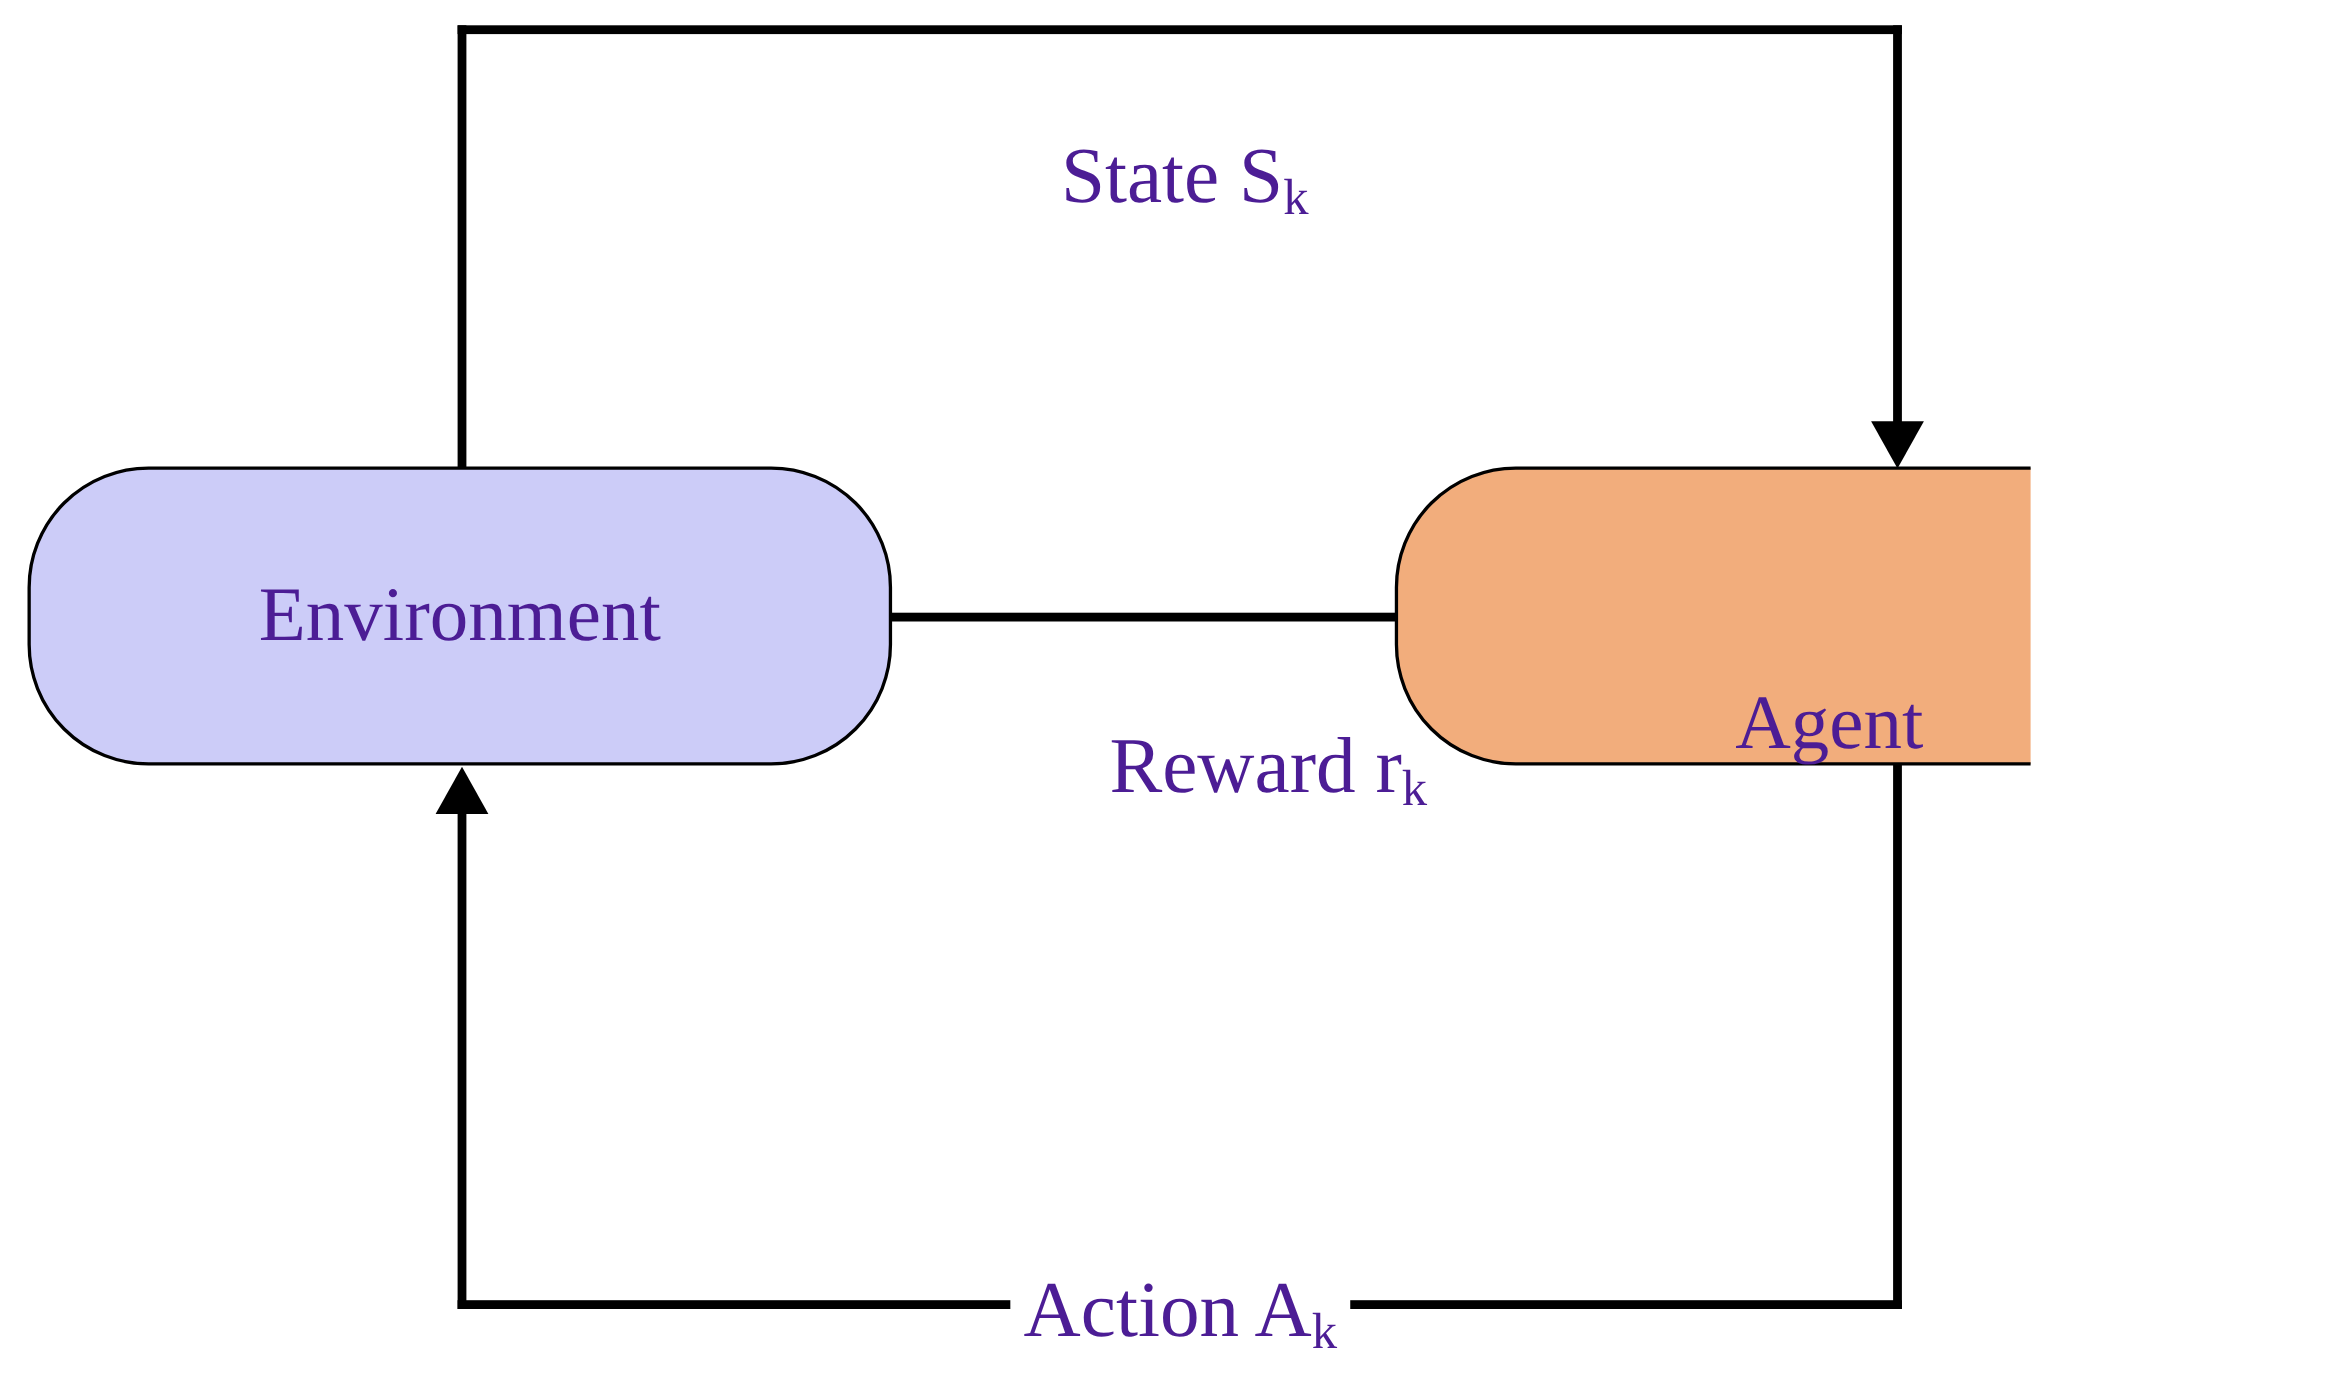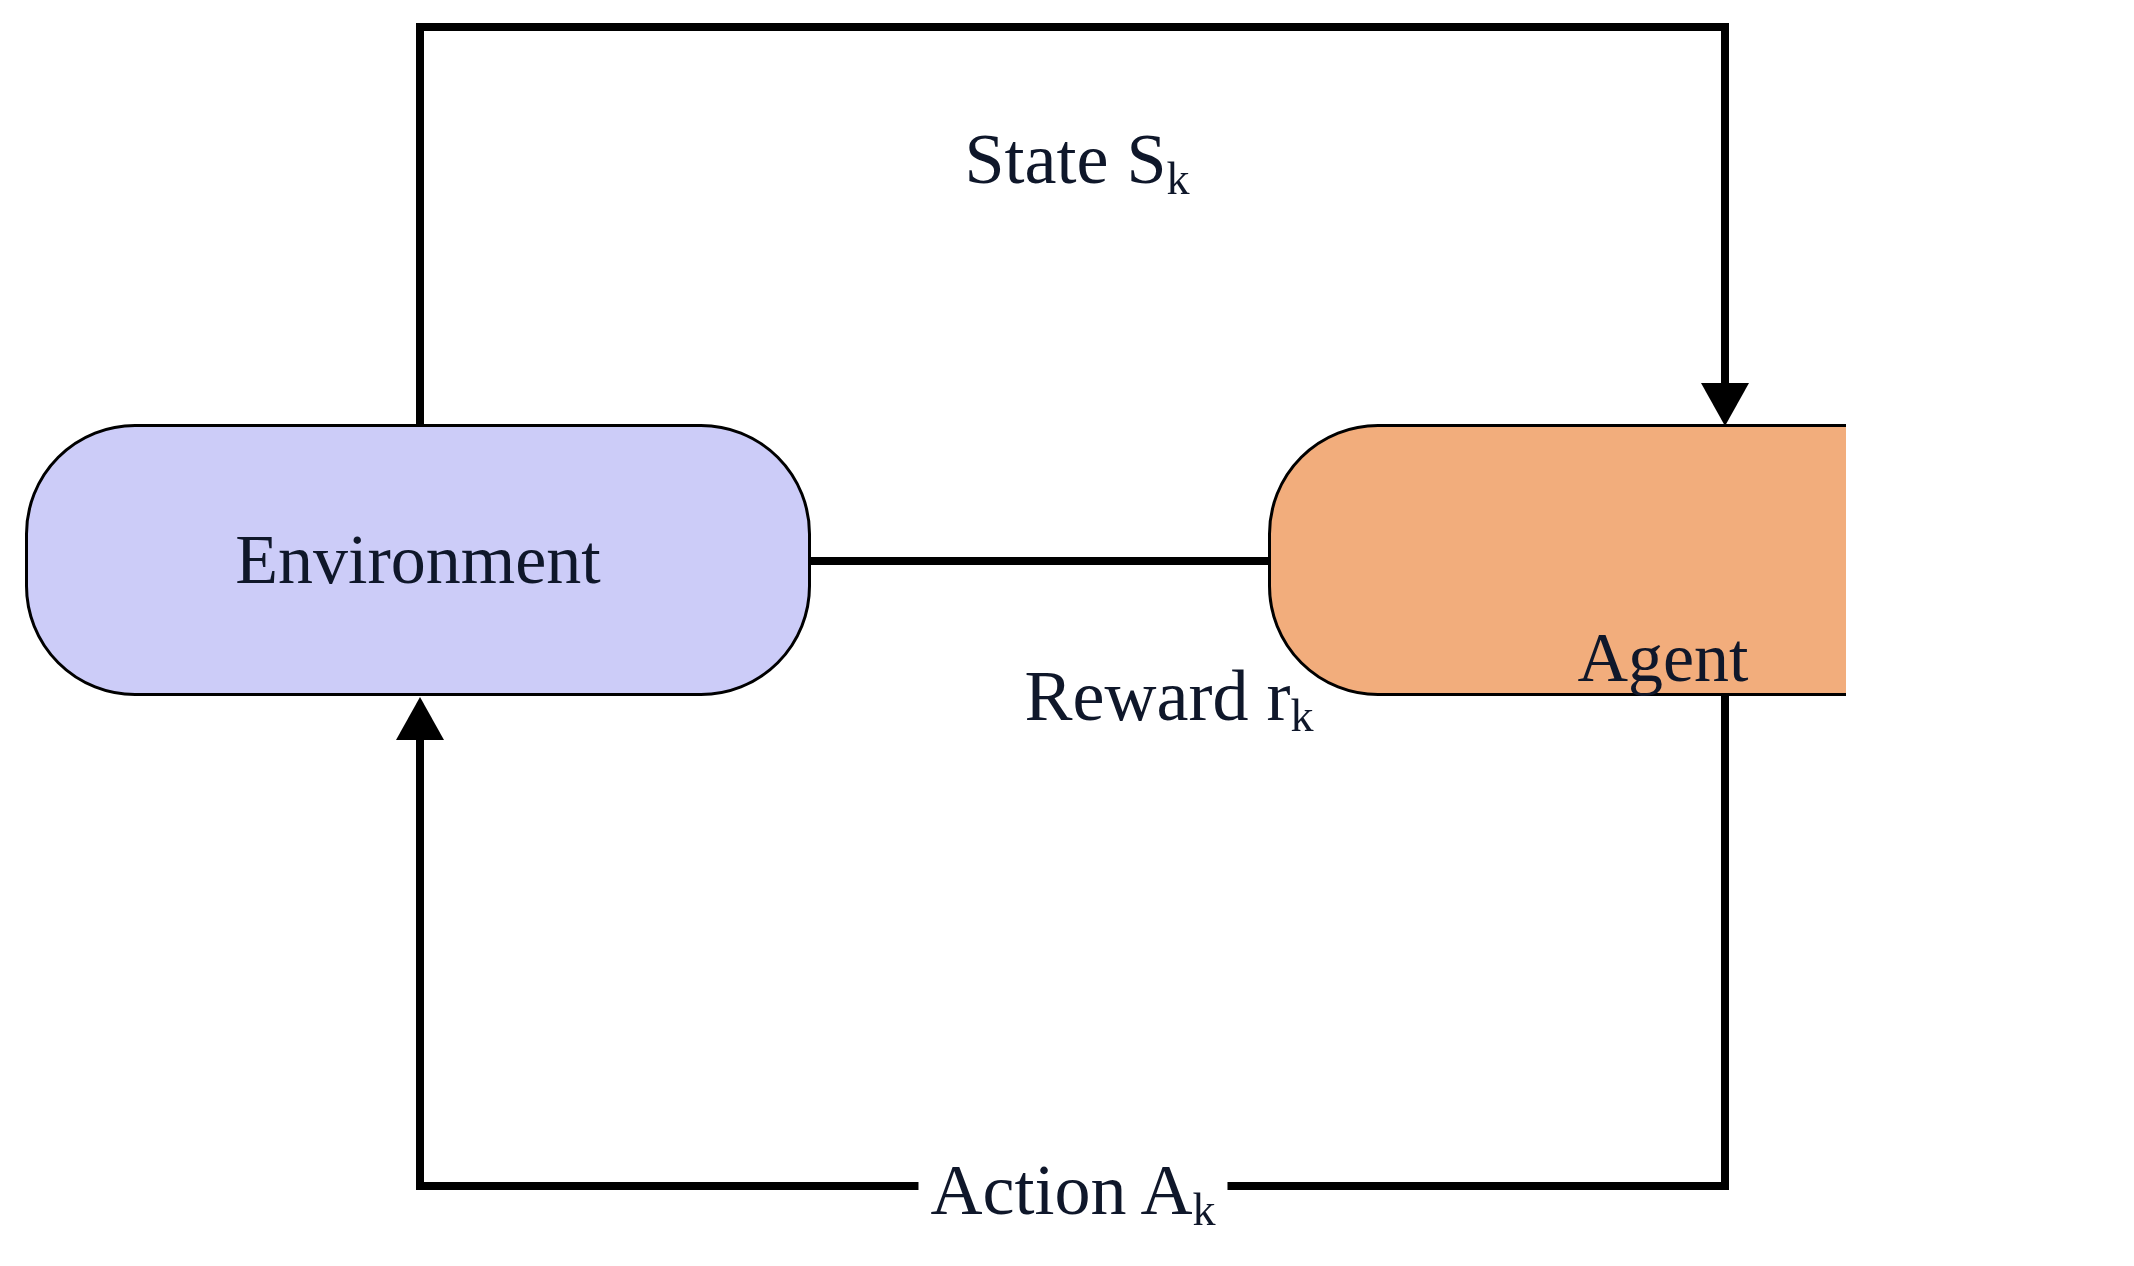--- a/index.html
+++ b/index.html
@@ -7,21 +7,21 @@
     padding: 0;
     background: #ffffff;
   }
   #canvas {
     position: relative;
     width: 1846px;
     height: 1266px;
     background: #ffffff;
     overflow: hidden;
     font-family: "Liberation Serif", "DejaVu Serif", serif;
-    color: #0f172a;
+    color: #4c1d95;
   }
   .node {
     position: absolute;
     box-sizing: border-box;
     border: 3px solid #8b5cf6;
     border-radius: 110px;
     display: flex;
     align-items: center;
     justify-content: center;
     font-size: 70px;
@@ -78,21 +78,21 @@
     border-bottom: 43px solid #000000;
   }
   .edge-label {
     position: absolute;
     transform: translate(-50%, -50%);
     font-size: 72px;
     line-height: 1;
     white-space: nowrap;
   }
   #state-label  { left: 1077px; top: 163px; }
-  #reward-label { left: 1153px; top: 700px; margin-left: 16px; }
+  #reward-label { left: 1153px; top: 700px; }
   #action-label {
     left: 1073px; top: 1194px;
     background: #ffffff;
     padding: 0 12px;
   }
   .sub {
     font-size: 0.64em;
     vertical-align: -0.24em;
   }
 </style>

